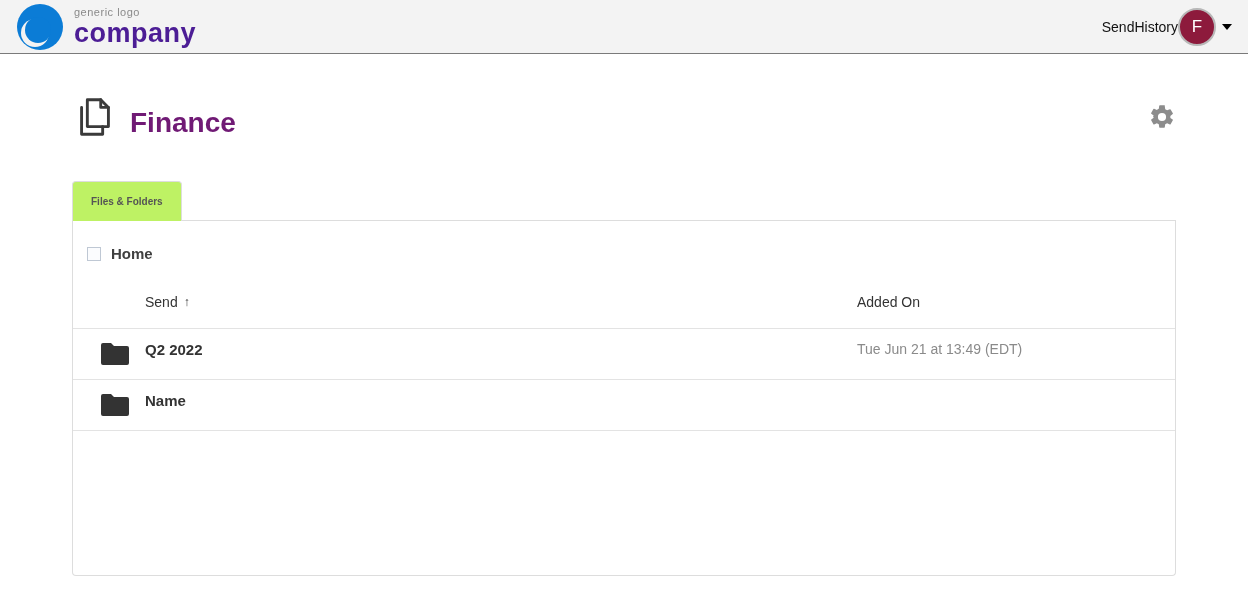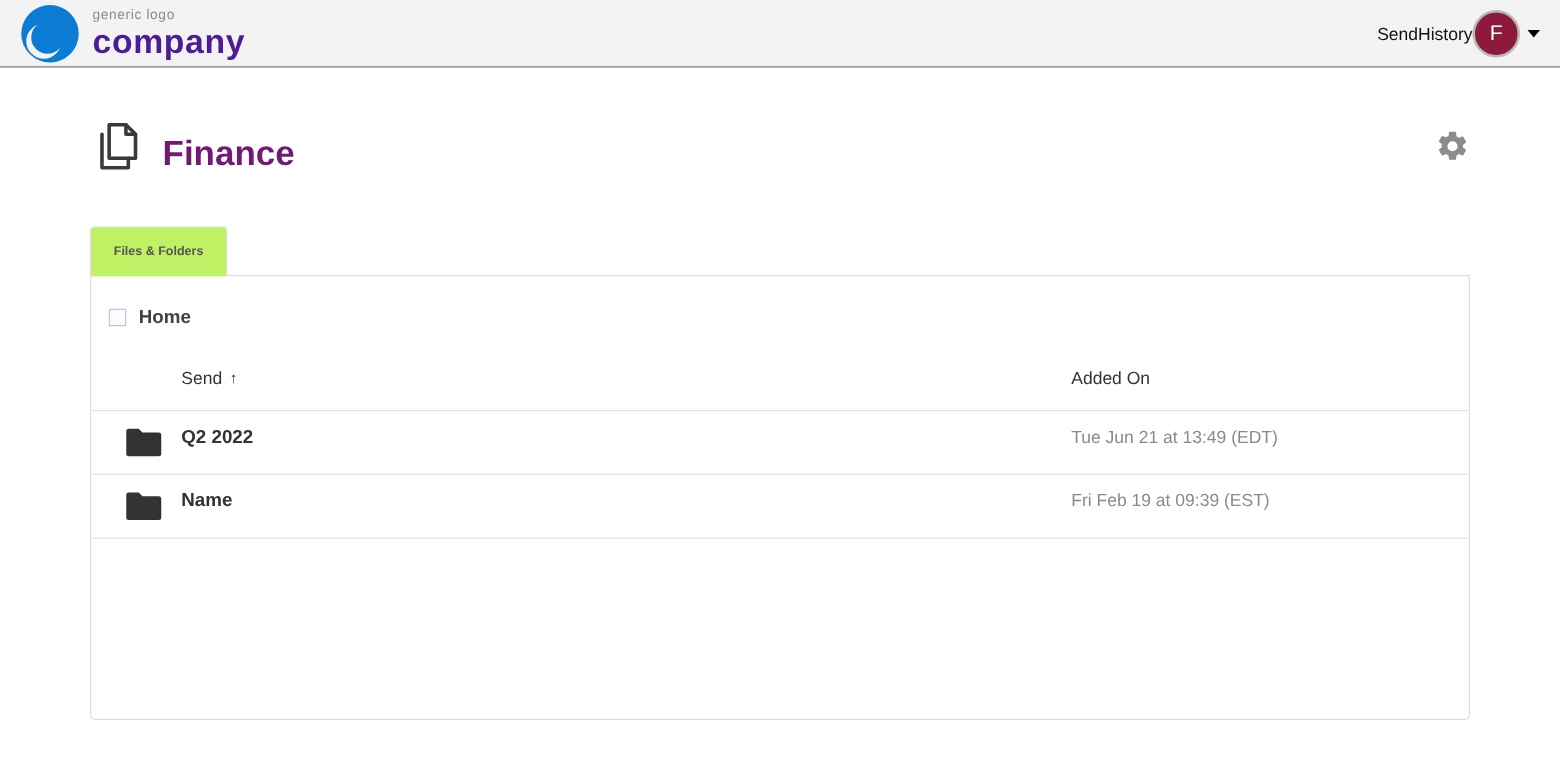--- a/index.html
+++ b/index.html
@@ -282,18 +282,17 @@
       <span class="row-date">Tue Jun 21 at 13:49 (EDT)</span>
     </div>
 
     <div class="row">
       <span class="folder-icon">
         <svg viewBox="0 0 32 26" fill="#333">
           <path d="M2 4 a2 2 0 0 1 2-2 h8 l3 3 h13 a2 2 0 0 1 2 2 v15 a2 2 0 0 1-2 2 H4 a2 2 0 0 1-2-2 Z"></path>
         </svg>
       </span>
       <span class="row-name">Name</span>
-      <span class="row-date">Fri Feb 19 at 09:39 (EST)</span>
     </div>
 
   </div>
 
 </div>
 
 </body></html>

